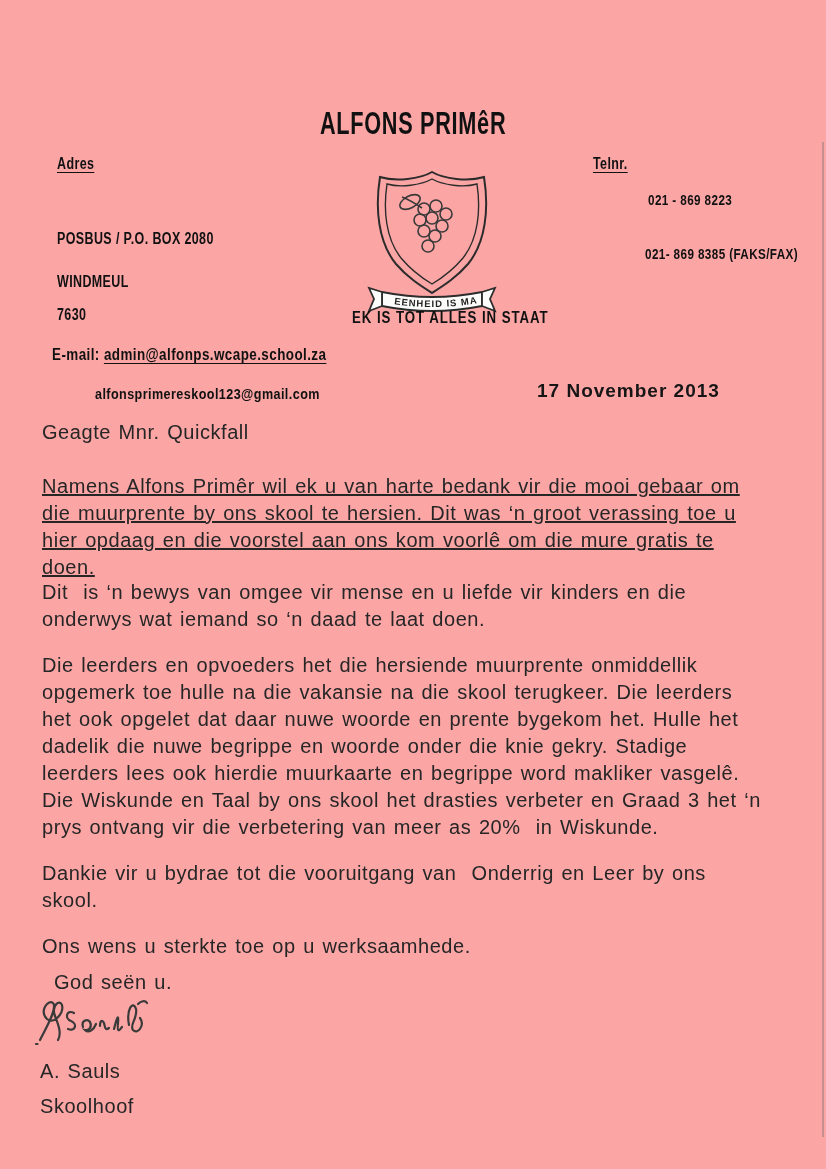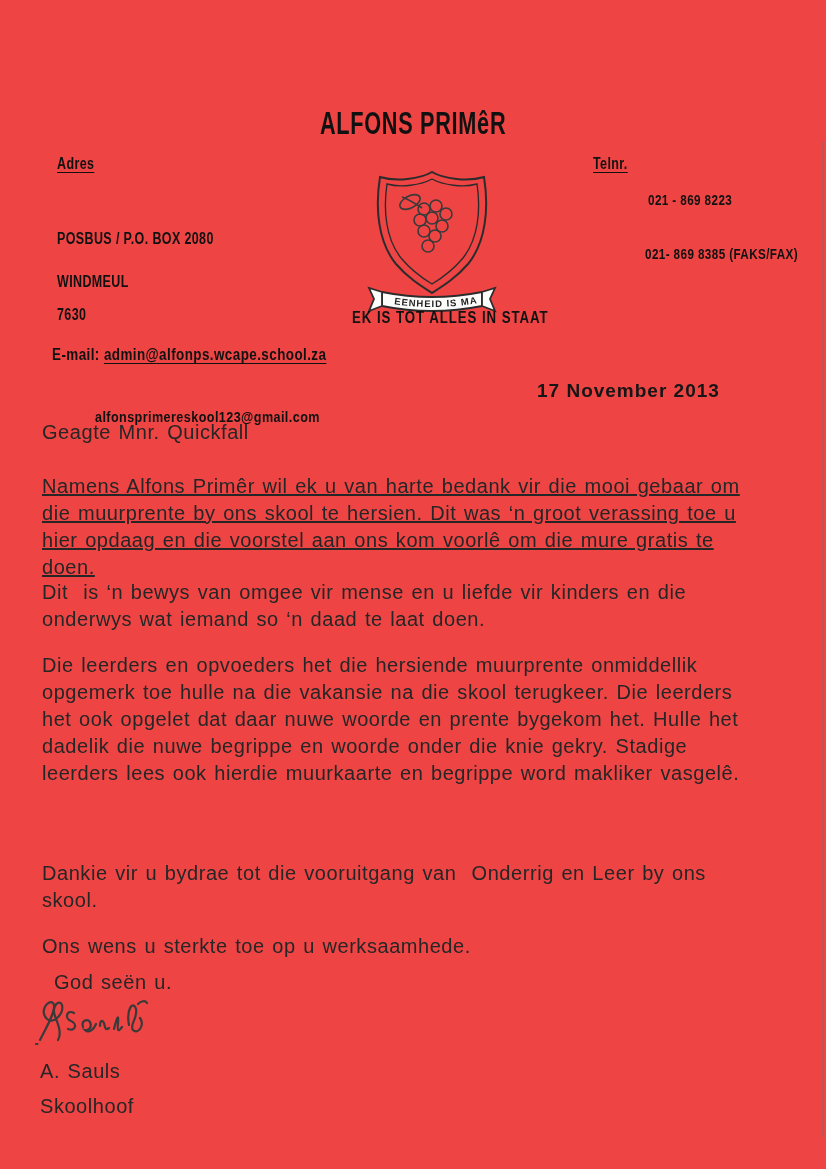--- a/index.html
+++ b/index.html
@@ -1,20 +1,20 @@
 <!DOCTYPE html>
 <html><head>
 <meta charset="utf-8">
 <style>
   html,body{margin:0;padding:0;background:#e8e8e8;}
   .page{
     position:relative;
     width:826px;height:1169px;
     margin:0 auto;
-    background:#ef4444;
+    background:#fca5a5;
     overflow:hidden;
     font-family:"Liberation Sans", sans-serif;
     color:#1f1f1f;
   }
   
   .cond{
     display:inline-block;
     font-family:"Liberation Sans", sans-serif;
     font-weight:700;
     color:#111;
@@ -126,39 +126,41 @@
   <div class="abs" style="left:352px;top:308px;">
     <span class="cond motto">EK IS TOT ALLES IN STAAT</span>
   </div>
 
   <div class="abs email-line" style="left:52px;top:346px;">
     <span class="cond lh-text" style="transform:scaleX(0.84);">
       <span>E-mail:</span>
       <span class="email-underline">admin@alfonps.wcape.school.za</span>
     </span>
   </div>
-  <div class="abs email-line" style="left:95px;top:408px;">
+  <div class="abs email-line" style="left:95px;top:385px;">
     <span class="cond lh-small" style="transform:scaleX(0.84);">alfonsprimereskool123@gmail.com</span>
   </div>
 
   <div class="abs date" style="left:537px;top:380px;">17 November 2013</div>
 
   <div class="abs body-text" style="left:42px;top:419px;">Geagte Mnr. Quickfall</div>
 
   <div class="abs body-text" style="left:42px;top:473px;text-decoration:underline;">Namens Alfons Primêr wil ek u van harte bedank vir die mooi gebaar om
 die muurprente by ons skool te hersien. Dit was ‘n groot verassing toe u
 hier opdaag en die voorstel aan ons kom voorlê om die mure gratis te
 doen.</div>
   <div class="abs body-text" style="left:42px;top:579px;">Dit  is ‘n bewys van omgee vir mense en u liefde vir kinders en die
 onderwys wat iemand so ‘n daad te laat doen.</div>
   <div class="abs body-text" style="left:42px;top:652px;">Die leerders en opvoeders het die hersiende muurprente onmiddellik
 opgemerk toe hulle na die vakansie na die skool terugkeer. Die leerders
 het ook opgelet dat daar nuwe woorde en prente bygekom het. Hulle het
 dadelik die nuwe begrippe en woorde onder die knie gekry. Stadige
 leerders lees ook hierdie muurkaarte en begrippe word makliker vasgelê.</div>
+  <div class="abs body-text" style="left:42px;top:787px;">Die Wiskunde en Taal by ons skool het drasties verbeter en Graad 3 het ‘n
+prys ontvang vir die verbetering van meer as 20%  in Wiskunde.</div>
   <div class="abs body-text" style="left:42px;top:860px;">Dankie vir u bydrae tot die vooruitgang van  Onderrig en Leer by ons
 skool.</div>
   <div class="abs body-text" style="left:42px;top:933px;">Ons wens u sterkte toe op u werksaamhede.</div>
   <div class="abs body-text" style="left:42px;top:969px;margin-left:12px;">God seën u.</div>
 
   <svg class="abs" style="left:34px;top:994px;" width="120" height="54" viewBox="0 0 120 54">
     <g fill="none" stroke="#3a3a3a" stroke-width="2.2" stroke-linecap="round">
       <path d="M6,46 C12,34 24,14 19,9 C14,5 5,17 13,25 C20,31 30,19 28,11 C26,5 17,11 21,22 C24,30 28,39 24,46"></path>
       <path d="M40,19 C33,15 30,24 37,27 C44,30 41,38 34,35"></path>
       <path d="M49,33 C47,27 53,24 56,28 C58,32 56,37 51,36 C55,40 60,35 62,30"></path>

